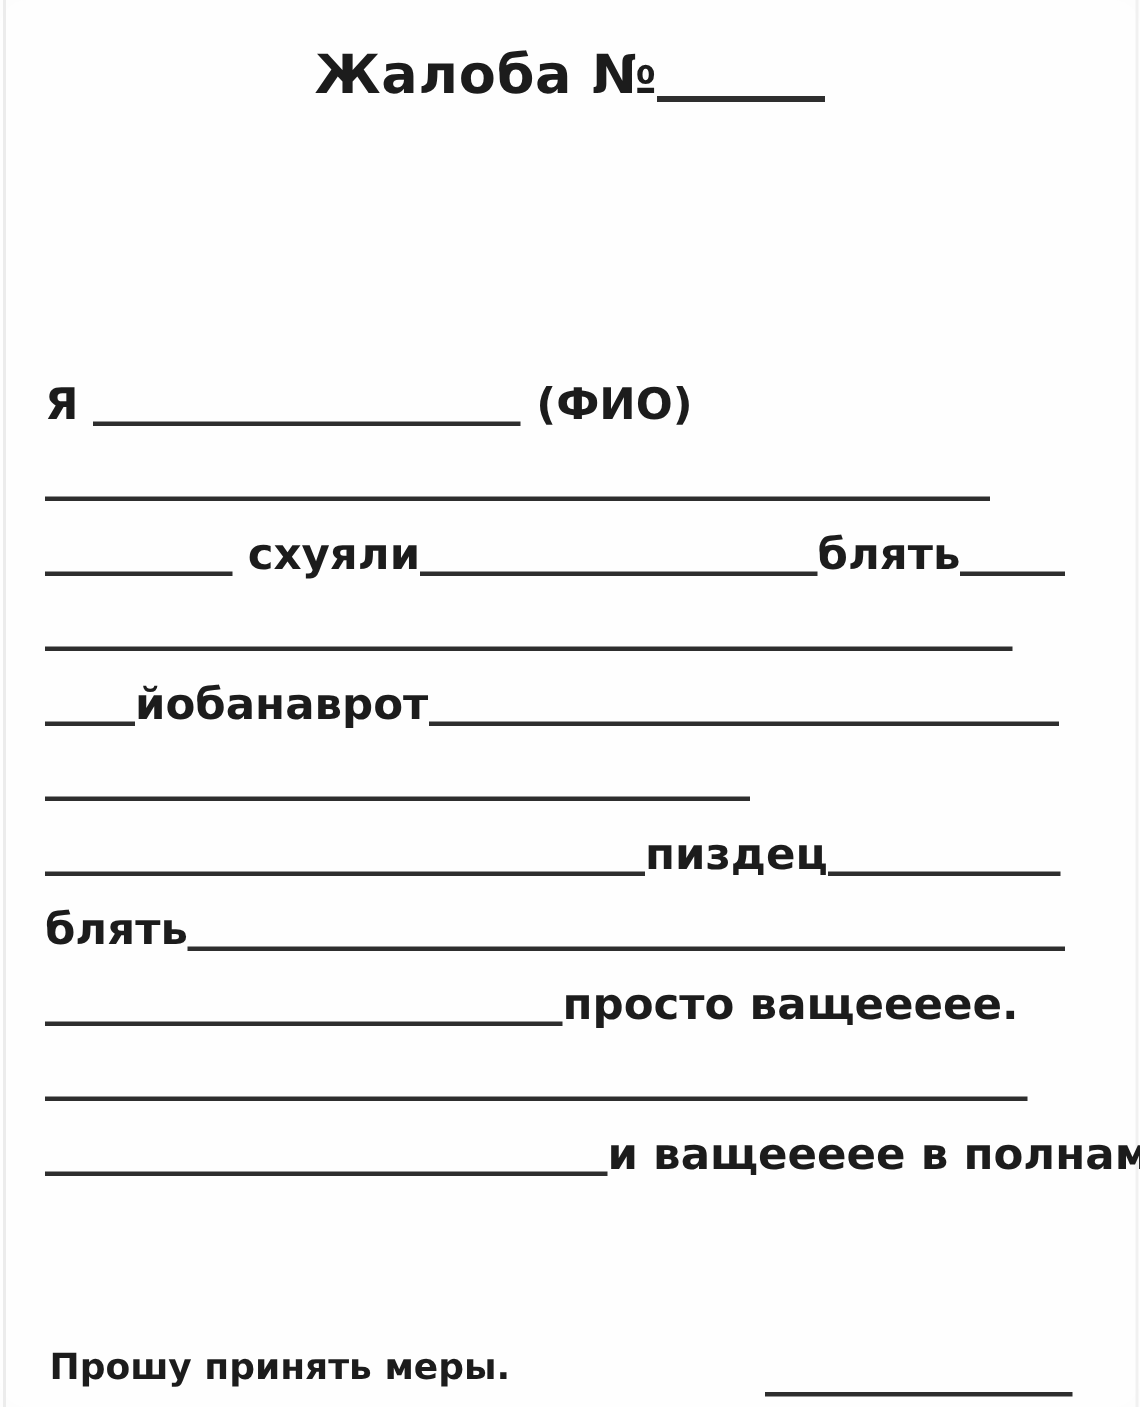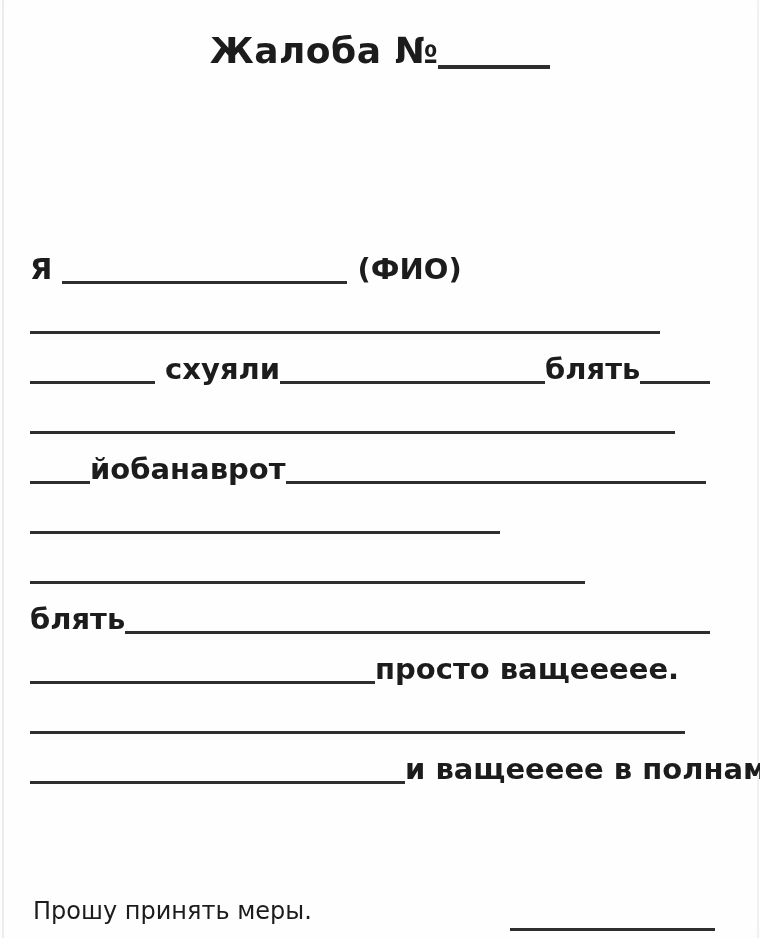--- a/index.html
+++ b/index.html
@@ -61,21 +61,21 @@
     margin-bottom: -5px;
   }
   .tx {
     display: inline;
   }
   .footer-text {
     position: absolute;
     left: 33px;
     top: 897px;
     font-size: 24px;
-    font-weight: 400;
+    font-weight: 700;
     white-space: nowrap;
   }
   .footer-line {
     position: absolute;
     right: 45px;
     top: 928px;
     height: 0;
     border-top: 3px solid var(--line, #2e2e2e);
   }
 </style>
@@ -88,21 +88,21 @@
 
   <div class="title" id="title"><span class="tx">Жалоба №</span><span class="bl" style="width: 112px;"></span></div>
 
   <div id="lines">
       <div class="row" style="top: 252px;"><span class="tx">Я </span><span class="bl" style="width: 285px;"></span><span class="tx"> (ФИО)</span></div>
       <div class="row" style="top: 302px;"><span class="bl" style="width: 630px;"></span></div>
       <div class="row" style="top: 352px;"><span class="bl" style="width: 125px;"></span><span class="tx"> схуяли</span><span class="bl" style="width: 265px;"></span><span class="tx">блять</span><span class="bl" style="width: 70px;"></span></div>
       <div class="row" style="top: 402px;"><span class="bl" style="width: 645px;"></span></div>
       <div class="row" style="top: 452px;"><span class="bl" style="width: 60px;"></span><span class="tx">йобанаврот</span><span class="bl" style="width: 420px;"></span></div>
       <div class="row" style="top: 502px;"><span class="bl" style="width: 470px;"></span></div>
-      <div class="row" style="top: 552px;"><span class="bl" style="width: 400px;"></span><span class="bl" style="width: 155px;"></span></div>
+      <div class="row" style="top: 552px;"><span class="bl" style="width: 400px;"></span><span class="tx">пиздец</span><span class="bl" style="width: 155px;"></span></div>
       <div class="row" style="top: 602px;"><span class="tx">блять</span><span class="bl" style="width: 585px;"></span></div>
       <div class="row" style="top: 652px;"><span class="bl" style="width: 345px;"></span><span class="tx">просто ващеееее.</span></div>
       <div class="row" style="top: 702px;"><span class="bl" style="width: 655px;"></span></div>
       <div class="row" style="top: 752px;"><span class="bl" style="width: 375px;"></span><span class="tx">и ващеееее в полнам ахуе!</span></div>
     </div>
 
   <div class="footer-text">Прошу принять меры.</div>
   <div class="footer-line" id="footerline" style="width: 205px;"></div>
 </div>
 

